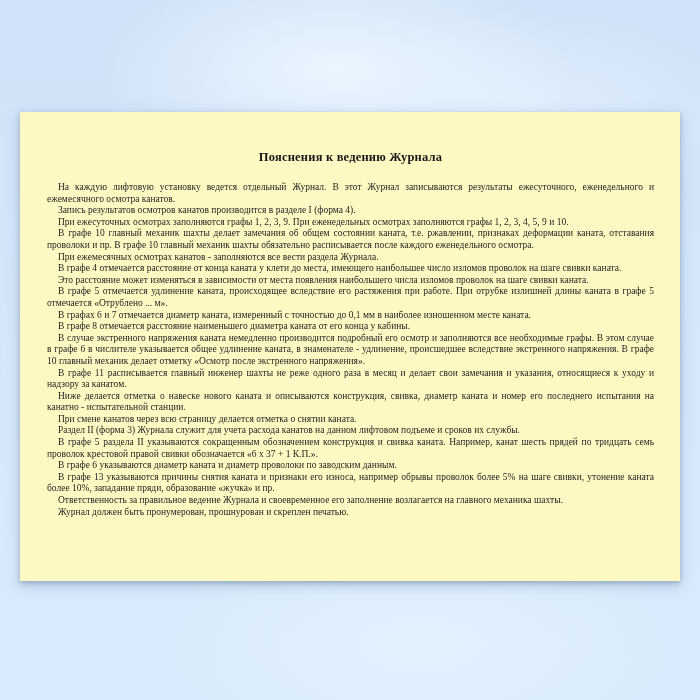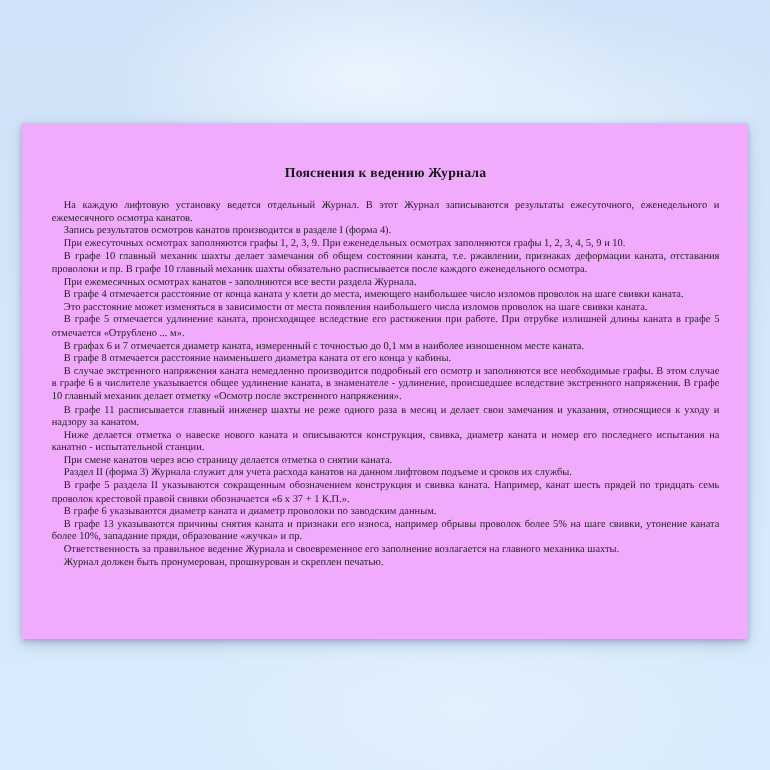--- a/index.html
+++ b/index.html
@@ -21,21 +21,21 @@
     position: relative;
     width: 700px;
     height: 700px;
   }
   .paper {
     position: absolute;
     left: 20px;
     top: 112px;
     width: 660px;
     height: 469px;
-    background: #f0abfc;
+    background: #fef9c3;
     box-shadow:
       0 2px 4px rgba(104, 130, 165, 0.45),
       0 4px 12px rgba(104, 130, 165, 0.38);
     box-sizing: border-box;
     padding: 38px 26px 0 27px;
   }
   .doc-title {
     margin: 0 0 17px 0;
     text-align: center;
     font-size: 12.5px;

